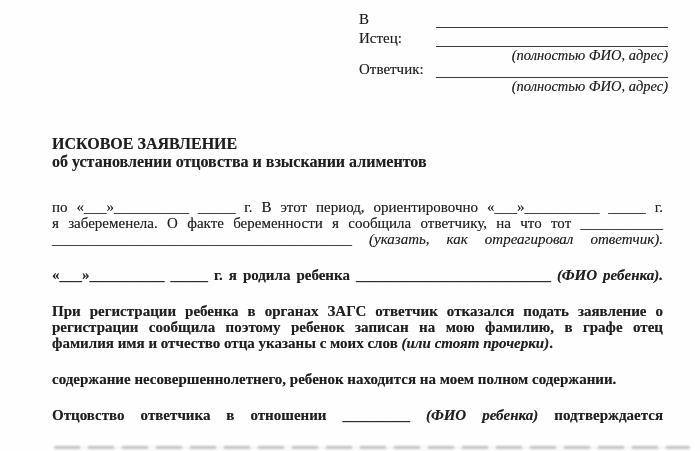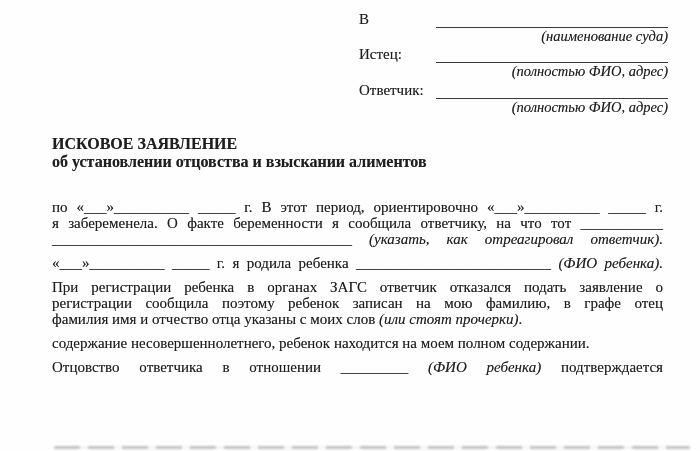--- a/index.html
+++ b/index.html
@@ -13,38 +13,38 @@
     color: #1f1f1f;
     text-shadow: 0 0 0.5px rgba(45,45,45,0.55);
   }
 
   
   .header { position: absolute; left: 359px; top: 7px; width: 309px; font-size: 15px; }
   .hrow .hmain { display: flex; align-items: flex-end; }
   .hrow-court .hmain { height: 21px; }
   .hrow-plaintiff .hmain, .hrow-defendant .hmain { height: 15px; }
   .hrow-plaintiff { margin-top: 4px; }
-  .hrow-defendant { margin-top: 5px; }
+  .hrow-defendant { }
   .hlabel { width: 77px; line-height: 17px; white-space: nowrap; }
   .hblank { flex: 1; border-bottom: 1.6px solid #3a3a3a; height: 100%; }
   .hcaption {
     text-align: right; font-style: italic;
     font-size: 14.5px; line-height: 15px; padding-top: 1px;
   }
 
   
   .title {
     position: absolute; left: 52px; top: 135px; width: 616px;
     text-align: left; font-weight: bold; font-size: 16px; line-height: 18px;
   }
 
   
   .docbody { position: absolute; left: 52px; top: 199px; width: 611px; font-size: 15px; }
   .para { margin: 0; }
-  .para + .para { margin-top: 8px; }
+  .para + .para { margin-top: 20px; font-weight: bold; }
   .bl { line-height: 16px; height: 16px; white-space: normal; }
   .bl.j { text-align: justify; text-align-last: justify; }
   .bl.n { text-align: left; }
   .it { font-style: italic; }
 
   
   .cutline {
     position: absolute; top: 446px; left: 54px; width: 636px; height: 3px;
     background: repeating-linear-gradient(90deg,
       rgba(110,110,110,0.42) 0px 26px,
@@ -58,21 +58,20 @@
 
 <div class="page">
 
   <div class="header">
 
     <div class="hrow hrow-court">
       <div class="hmain">
         <span class="hlabel">В</span>
         <span class="hblank"></span>
       </div>
-      <div class="hcaption">(наименование суда)</div>
     </div>
 
     <div class="hrow hrow-plaintiff">
       <div class="hmain">
         <span class="hlabel">Истец:</span>
         <span class="hblank"></span>
       </div>
       <div class="hcaption">(полностью ФИО, адрес)</div>
     </div>
 

